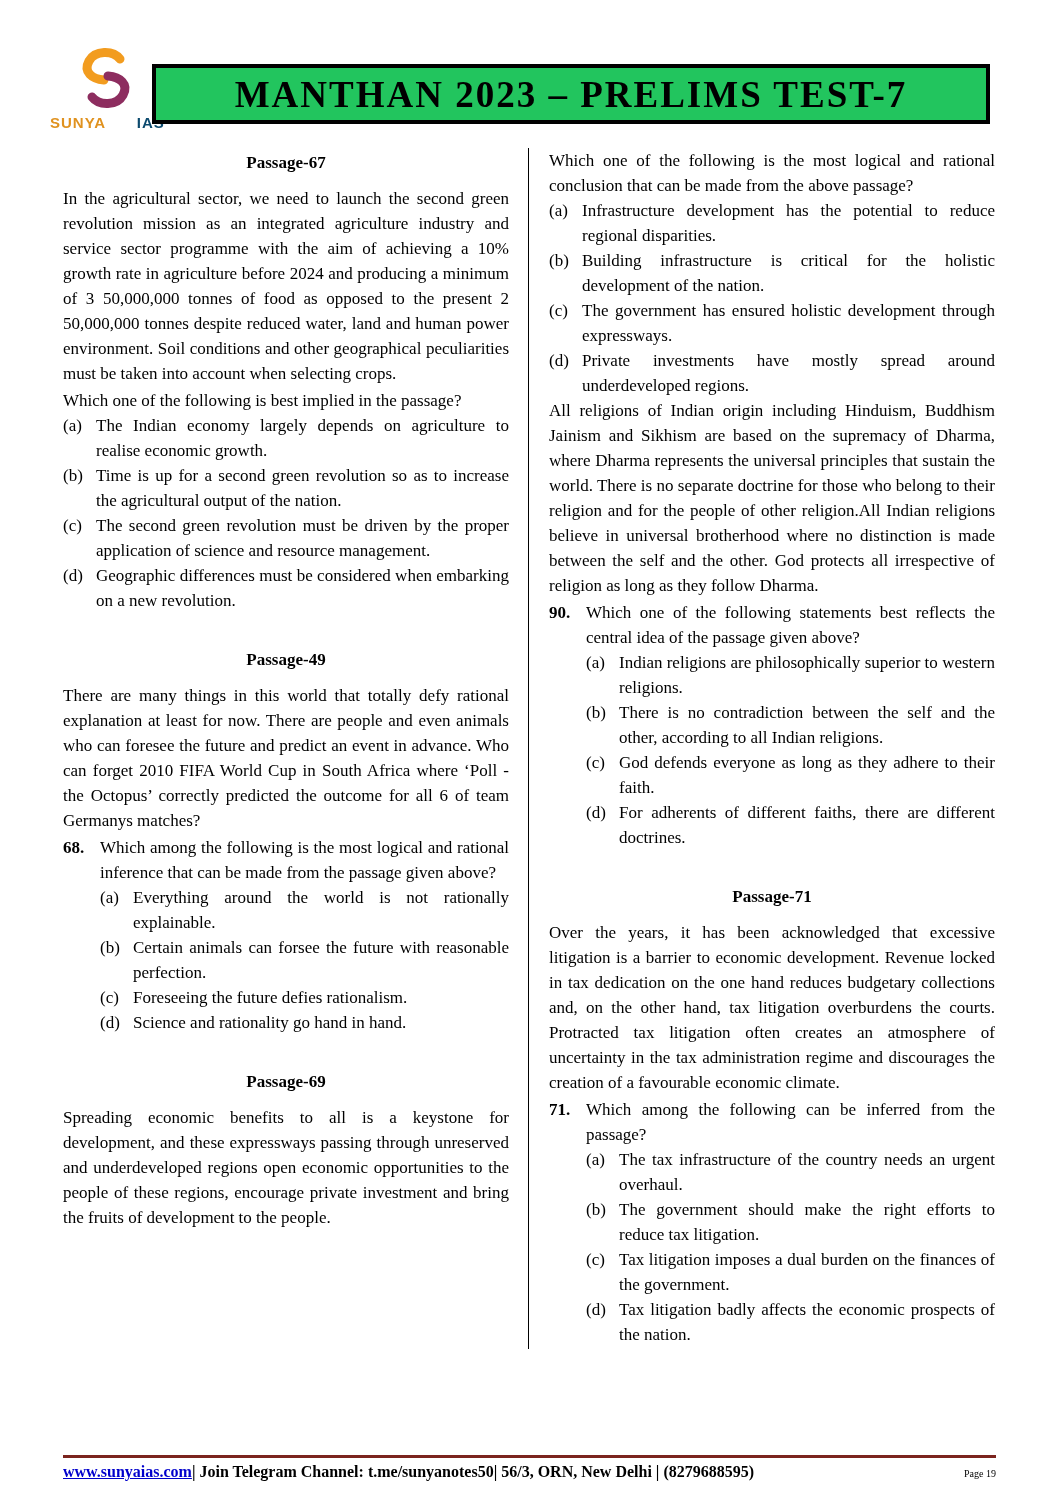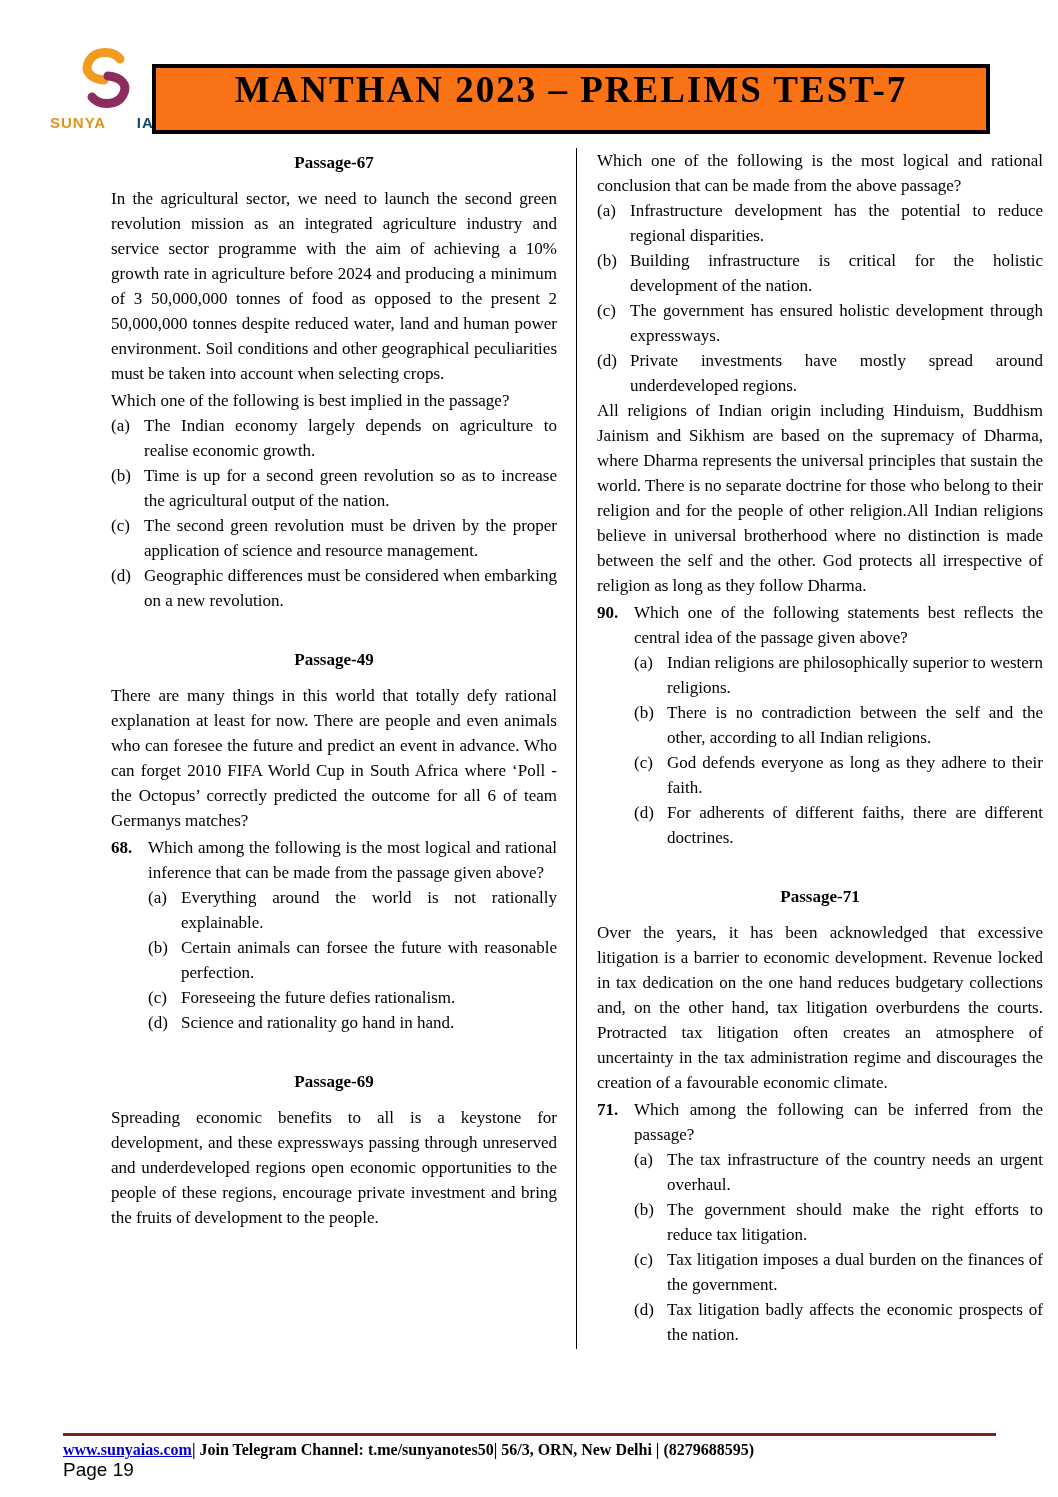--- a/index.html
+++ b/index.html
@@ -12,28 +12,28 @@
   }
 
   
   .logo-wrap { position:absolute; left:50px; top:46px; width:112px; text-align:center; }
   .logo-svg { width:60px; height:64px; display:block; margin:0 auto; }
   .brand { font-family:"Liberation Sans", sans-serif; font-weight:bold; font-size:15px; letter-spacing:1px; margin-top:4px; white-space:nowrap; }
   .brand .w1 { color:#e0921f; }
   .brand .w2 { color:#0c4a6e;margin-left:26px; }
 
   .title-box {
-    position:absolute; left:152px; top:64px; width:838px; height:70px;
-    border:4px solid #000; background:#f97316;
-    display:flex; justify-content:center;
+    position:absolute; left:152px; top:64px; width:838px; height:60px;
+    border:4px solid #000; background:#22c55e;
+    display:flex; align-items:center; justify-content:center;
   }
   .title { font-size:37px; font-weight:bold; letter-spacing:2px; white-space:nowrap; }
 
   
-  .content { position:absolute; left:63px; top:146px; width:932px;margin-left:48px; }
+  .content { position:absolute; left:63px; top:146px; width:932px; }
   .columns { display:flex; align-items:stretch; }
   .col { width:446px; }
   .divider { width:40px; position:relative; }
   .divider::before { content:""; position:absolute; left:19px; top:2px; bottom:-2px; width:1px; background:#000; }
 
   .block { }
   .passage-title { font-weight:bold; text-align:center; margin:34px 0 11px; line-height:25px; }
   .col > .block:first-child .passage-title { margin-top:4px; }
   .passage-text { text-align:justify; line-height:25px; }
 
@@ -41,24 +41,24 @@
   .q-num { width:37px; flex:none; font-weight:bold; line-height:25px; }
   .q-body { flex:1; min-width:0; }
   .q-text { text-align:justify; line-height:25px; }
   .option { display:flex; line-height:25px; }
   .opt-label { width:33px; flex:none; }
   .opt-text { flex:1; min-width:0; text-align:justify; }
 
   
   .footer { position:absolute; left:63px; right:62px; bottom:16px; }
   .footer-line { height:3px; background:#7b241e; margin-bottom:5px; }
-  .footer-row { display:flex; justify-content:space-between; align-items:baseline;flex-direction:column; }
+  .footer-row { display:flex; justify-content:space-between; align-items:baseline; }
   .footer-left { font-size:16px; font-weight:bold; }
   .footer-link { color:#0000cc; text-decoration:underline; cursor:pointer; }
-  .page-num { font-family:Liberation Sans, sans-serif; font-size:19px; font-weight:normal; }
+  .page-num { font-family:Liberation Serif, serif; font-size:10px; font-weight:normal; }
 </style>
 </head>
 <body>
 
 <div class="page">
 
   <div class="logo-wrap">
     <svg class="logo-svg" viewBox="0 0 60 64">
       <path d="M44 13 C37 4 19 4 13 15 C7 26 16 33 28 34" fill="none" stroke="#f29c1f" stroke-width="9" stroke-linecap="round"></path>
       <path d="M16 51 C23 60 41 60 47 49 C53 38 44 31 32 30" fill="none" stroke="#8d2d5f" stroke-width="9" stroke-linecap="round"></path>

